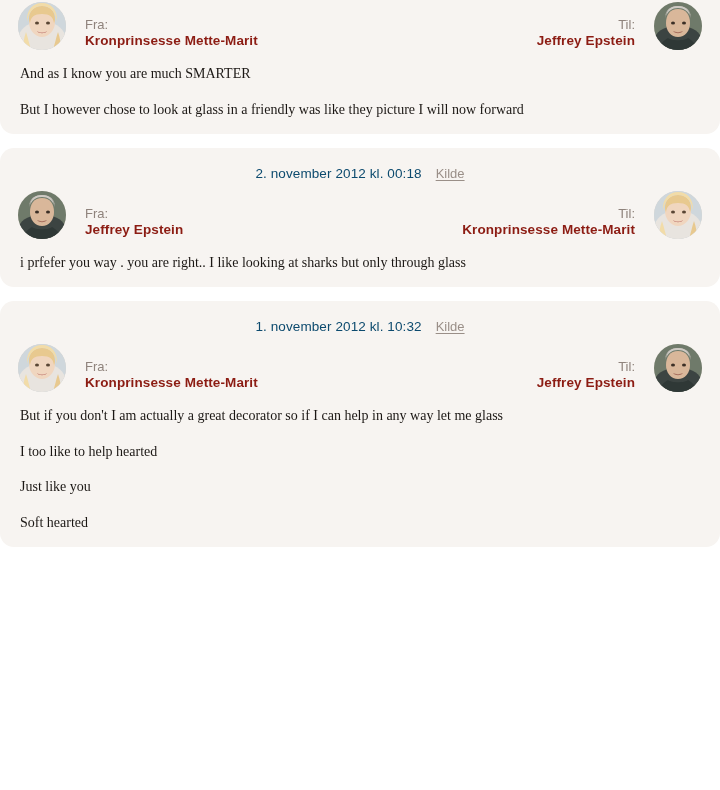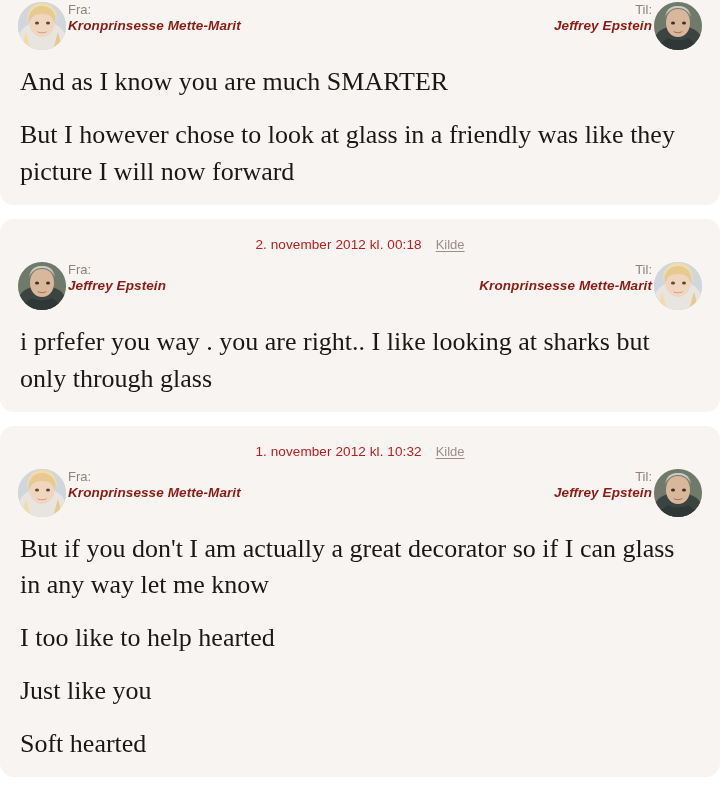--- a/index.html
+++ b/index.html
@@ -27,42 +27,42 @@
     position: relative;
   }
   .msg-meta {
     display: flex;
     justify-content: center;
     align-items: baseline;
     gap: 14px;
     padding: 18px 0 6px 0;
   }
   .msg-date {
-    color: #b91c1c;
+    color: #0c4a6e;
     font-size: 13.5px;
     letter-spacing: 0.1px;
   }
   .msg-source {
     color: #9a8f88;
     font-size: 13px;
     text-decoration: underline;
     text-underline-offset: 2px;
     cursor: pointer;
   }
   .msg-header {
     display: flex;
     align-items: center;
     justify-content: space-between;
     padding: 4px 18px 0 18px;
     box-sizing: border-box;
   }
   .party {
     display: flex;
-    align-items: flex-start;
-    gap: 2px;
+    align-items: flex-end;
+    gap: 19px;
   }
   .party.to {
     flex-direction: row-reverse;
   }
   .party-text {
     line-height: 1.25;
   }
   .party.to .party-text {
     text-align: right;
   }
@@ -71,39 +71,38 @@
     color: #8f837c;
     font-size: 13px;
     font-weight: 400;
   }
   .party-name {
     display: block;
     color: #8c1c13;
     font-size: 13.5px;
     font-weight: 700;
     letter-spacing: 0.1px;
-    font-style: italic;
   }
   .avatar {
     width: 48px;
     height: 48px;
     border-radius: 50%;
     overflow: hidden;
     flex: 0 0 48px;
     background: #d8cfc8;
     position: relative;
   }
   .avatar svg { display: block; width: 48px; height: 48px; }
   .msg-body {
     padding: 14px 20px 0 20px;
   }
   .msg-body p {
     margin: 0 0 16px 0;
     font-family: "Liberation Serif", serif;
-    font-size: 26px;
+    font-size: 14px;
     line-height: 1.42;
     color: #1b1714;
   }
   .msg-body p:last-child { margin-bottom: 0; }
   
   .message.clipped {
     margin-top: -56px;
     padding-top: 0;
   }
   .message.clipped .msg-meta { visibility: hidden; height: 0; padding: 0; }
@@ -261,21 +260,21 @@
             <path d="M14 36c3 3 17 3 20 0 3 2 8 5 10 12H4c2-7 7-10 10-12z" fill="#2f3836"></path>
           </svg>
         </span>
         <span class="party-text">
           <span class="party-label">Til:</span>
           <span class="party-name">Jeffrey Epstein</span>
         </span>
       </div>
     </div>
     <div class="msg-body">
-      <p>But if you don't I am actually a great decorator so if I can glass in any way let me know</p>
+      <p>But if you don't I am actually a great decorator so if I can help in any way let me glass</p>
       <p>I too like to help hearted</p>
       <p>Just like you</p>
       <p>Soft hearted</p>
     </div>
   </div>
 
   <div class="bottom-strip"></div>
 </div>
 
 </body></html>

